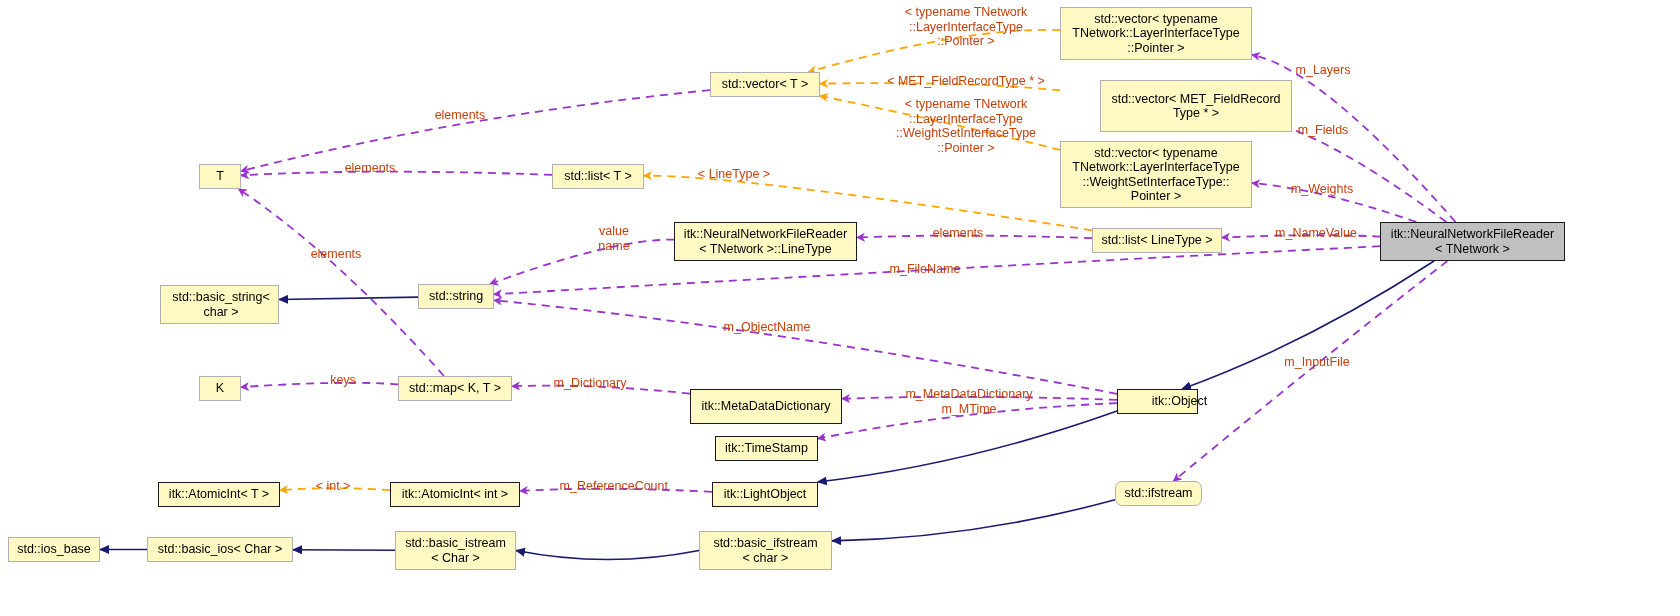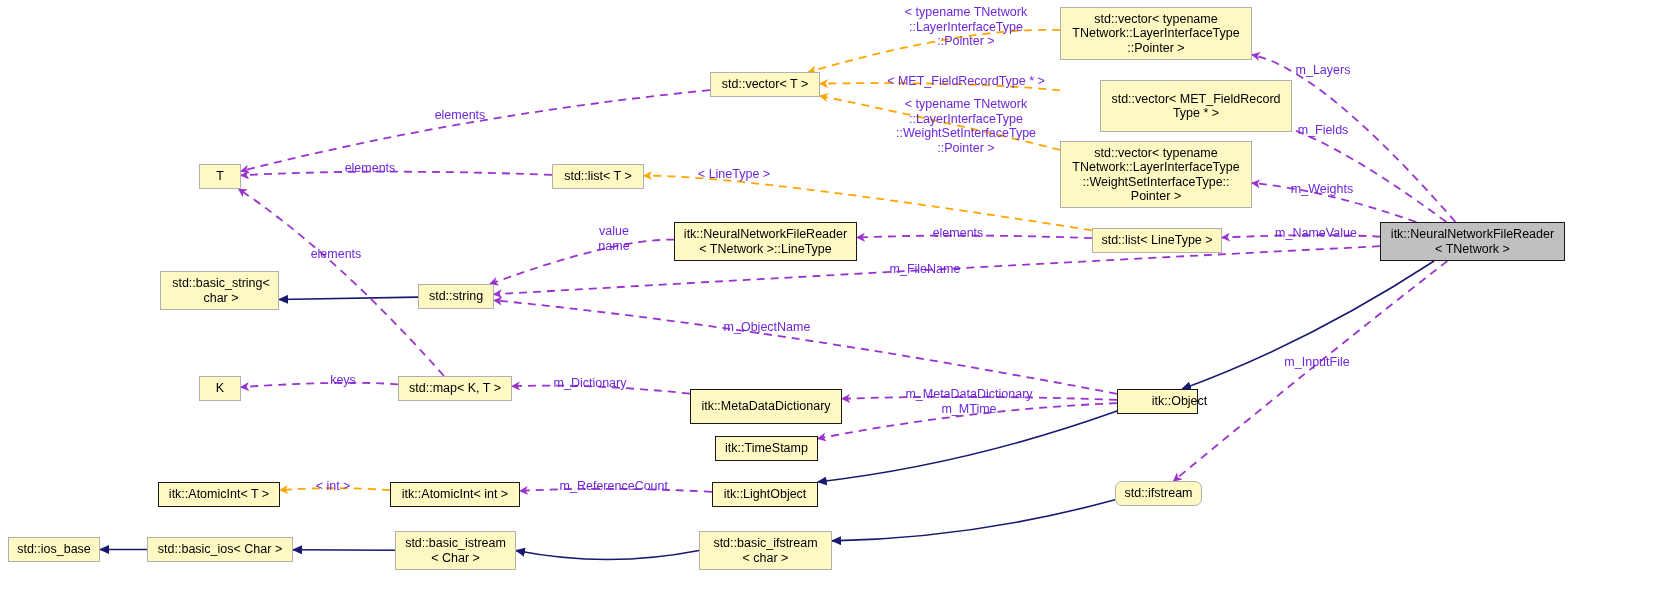--- a/index.html
+++ b/index.html
@@ -43,21 +43,21 @@
     border: 1.4px solid #1a1a1a;
   }
   .node.target {
     border: 1.4px solid #1a1a1a;
     background: #c0c0c0;
   }
   .edge-label {
     position: absolute;
     font-size: 12.5px;
     line-height: 14.5px;
-    color: #6d28d9;
+    color: #c2410c;
     text-align: center;
     white-space: pre-line;
     z-index: 6;
     background: transparent;
   }
 </style>
 </head>
 <body>
 
 <div id="canvas">
@@ -116,21 +116,21 @@
  TNetwork::LayerInterfaceType
 ::WeightSetInterfaceType::
 Pointer &gt;</div>
       <div class="node" style="left: 199px; top: 164px; width: 42px; height: 25px;">T</div>
       <div class="node" style="left: 552px; top: 164px; width: 92px; height: 25px;">std::list&lt; T &gt;</div>
       <div class="node bold" style="left: 674px; top: 222px; width: 183px; height: 39px;">itk::NeuralNetworkFileReader
 &lt; TNetwork &gt;::LineType</div>
       <div class="node" style="left: 1092px; top: 228px; width: 130px; height: 25px;">std::list&lt; LineType &gt;</div>
       <div class="node target" style="left: 1380px; top: 222px; width: 185px; height: 39px;">itk::NeuralNetworkFileReader
 &lt; TNetwork &gt;</div>
-      <div class="node" style="left: 160px; top: 271px; width: 119px; height: 39px; padding-left: 7px;">std::basic_string&lt;
+      <div class="node" style="left: 160px; top: 285px; width: 119px; height: 39px; padding-left: 7px;">std::basic_string&lt;
 char &gt;</div>
       <div class="node" style="left: 418px; top: 284px; width: 76px; height: 25px;">std::string</div>
       <div class="node" style="left: 199px; top: 376px; width: 42px; height: 25px;">K</div>
       <div class="node" style="left: 398px; top: 376px; width: 114px; height: 25px;">std::map&lt; K, T &gt;</div>
       <div class="node bold" style="left: 690px; top: 389px; width: 152px; height: 35px;">itk::MetaDataDictionary</div>
       <div class="node bold" style="left: 1117px; top: 389px; width: 81px; height: 25px; padding-left: 48px;">itk::Object</div>
       <div class="node bold" style="left: 715px; top: 436px; width: 103px; height: 25px;">itk::TimeStamp</div>
       <div class="node bold" style="left: 158px; top: 482px; width: 122px; height: 25px;">itk::AtomicInt&lt; T &gt;</div>
       <div class="node bold" style="left: 390px; top: 482px; width: 130px; height: 25px;">itk::AtomicInt&lt; int &gt;</div>
       <div class="node bold" style="left: 712px; top: 482px; width: 106px; height: 25px;">itk::LightObject</div>

